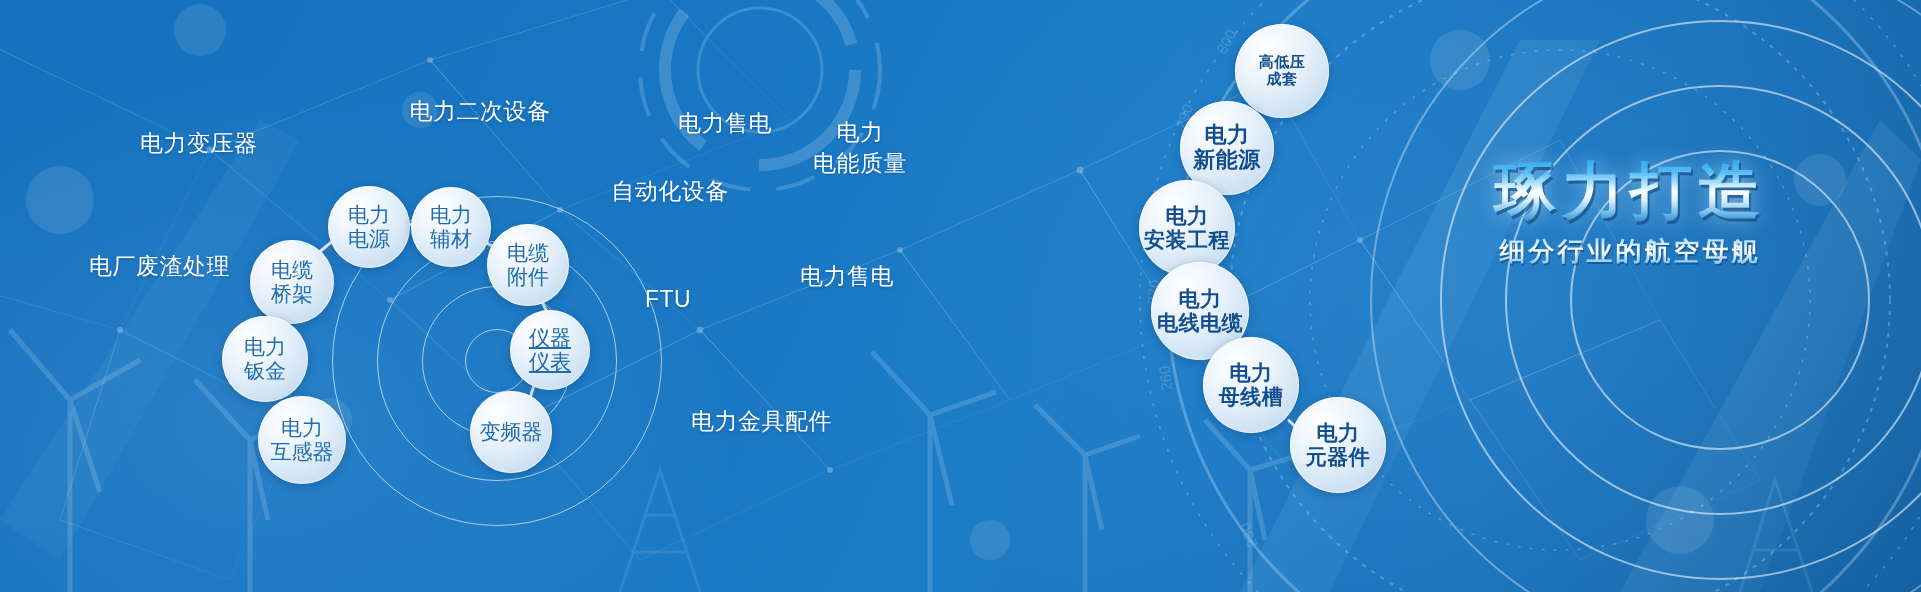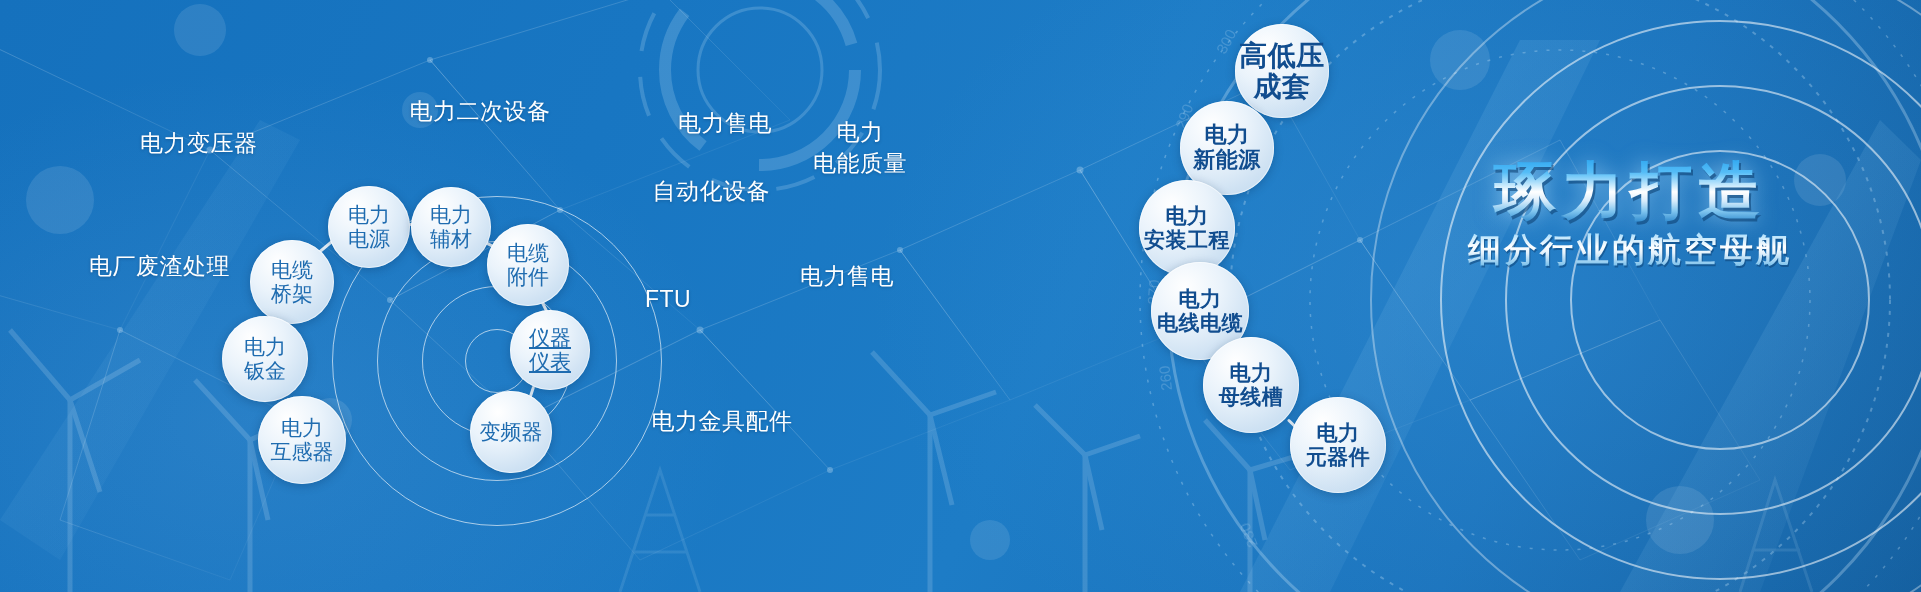--- a/index.html
+++ b/index.html
@@ -76,22 +76,22 @@
     font-weight:bold;
     letter-spacing:6px;
     background:linear-gradient(180deg,#2ea6f0 0%,#55bdf7 22%,#ffffff 52%,#d8ecfb 66%,#7fc5ef 82%,#2a86cc 100%);
     -webkit-background-clip:text;background-clip:text;
     color:transparent;
     -webkit-text-fill-color:transparent;
     filter:drop-shadow(2px 3px 0 rgba(10,60,110,.55)) drop-shadow(0 0 10px rgba(180,225,255,.55));
     line-height:1.05;
   }
   .hl-sub{
-    margin-top:8px;
-    font-size:33px;
+    margin-top:14px;
+    font-size:26px;
     font-weight:bold;
     letter-spacing:3px;
     background:linear-gradient(180deg,#9bd7fb 0%,#ffffff 42%,#e4f2fc 58%,#5fb4e8 100%);
     -webkit-background-clip:text;background-clip:text;
     color:transparent;
     -webkit-text-fill-color:transparent;
     filter:drop-shadow(1px 2px 0 rgba(10,60,110,.5));
     line-height:1.15;
   }
 
@@ -278,21 +278,21 @@
   <div class="bubble light" style="left:470px;top:391px;width:82px;height:82px;font-size:21px;">
     <span>变频器</span>
   </div>
 
   <div class="conn" style="left:1222px;top:105px;width:42px;transform:rotate(62deg);"></div>
   <div class="conn" style="left:1182px;top:188px;width:38px;transform:rotate(76deg);"></div>
   <div class="conn" style="left:1190px;top:268px;width:38px;transform:rotate(74deg);"></div>
   <div class="conn" style="left:1224px;top:348px;width:40px;transform:rotate(60deg);"></div>
   <div class="conn" style="left:1288px;top:418px;width:42px;transform:rotate(44deg);"></div>
 
-  <div class="bubble bold" style="left:1235px;top:24px;width:94px;height:94px;font-size:28px;font-family:Liberation Serif, serif;">
+  <div class="bubble bold" style="left:1235px;top:24px;width:94px;height:94px;font-size:15px;font-family:Liberation Serif, serif;">
     <span>高低压
 成套</span>
   </div>
 
   <div class="bubble bold" style="left:1180px;top:101px;width:94px;height:94px;font-size:22px;">
     <span>电力
 新能源</span>
   </div>
 
   <div class="bubble bold" style="left:1139px;top:180px;width:96px;height:96px;font-size:21px;">
@@ -319,27 +319,27 @@
 
   <div class="flabel" style="left:370px;top:96px;width:220px;text-align:center;">电力二次设备</div>
 
   <div class="flabel" style="left:89px;top:251px;width:220px;text-align:left;">电厂废渣处理</div>
 
   <div class="flabel" style="left:678px;top:108px;width:160px;text-align:left;">电力售电</div>
 
   <div class="flabel" style="left:790px;top:117px;width:140px;">电力
 电能质量</div>
 
-  <div class="flabel" style="left:570px;top:176px;width:200px;text-align:right;">自动化设备</div>
+  <div class="flabel" style="left:570px;top:176px;width:200px;text-align:center;">自动化设备</div>
 
   <div class="flabel" style="left:645px;top:284px;width:90px;text-align:left;">FTU</div>
 
   <div class="flabel" style="left:800px;top:261px;width:180px;text-align:left;">电力售电</div>
 
 
-  <div class="flabel" style="left:612px;top:406px;width:220px;text-align:center;">电力金具配件</div>
+  <div class="flabel" style="left:612px;top:406px;width:220px;text-align:right;">电力金具配件</div>
 
   <div class="headline">
     <div class="hl-main">琢力打造</div>
     <div class="hl-sub">细分行业的航空母舰</div>
   </div>
 
 </div>
 
 </body></html>

